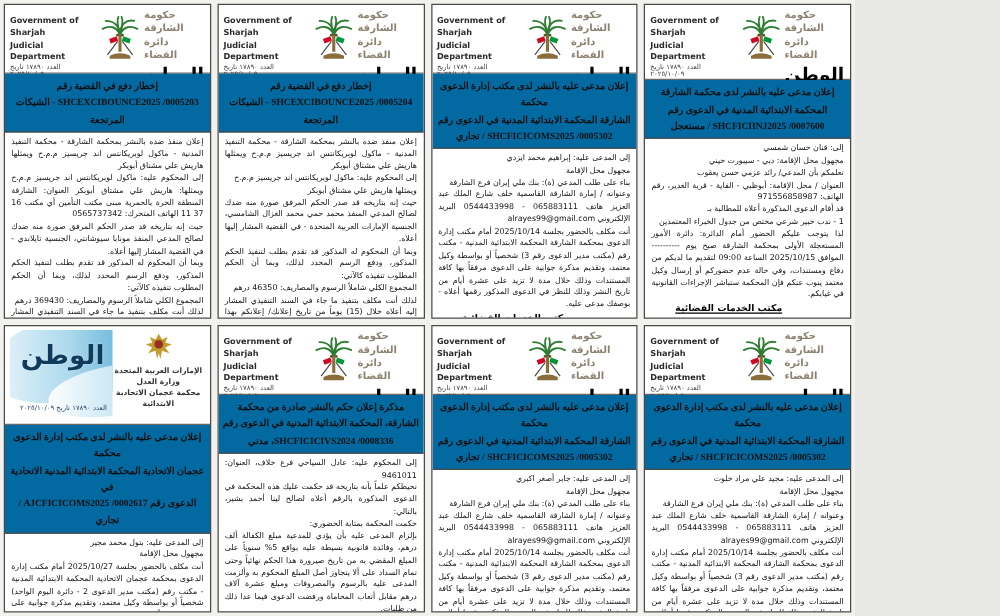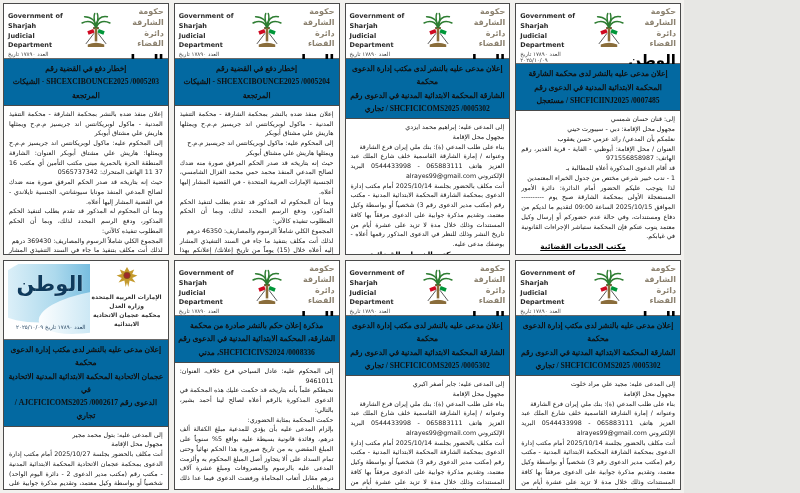--- a/index.html
+++ b/index.html
@@ -9,21 +9,21 @@
   .box{background:#fff;border:1px solid #4a4a4a;overflow:hidden;display:flex;
        flex-direction:column;direction:rtl;}
   
   .hd{direction:ltr;display:flex;justify-content:space-between;align-items:flex-start;
       padding:3px 4px 1px;border-bottom:1px solid #6a6a6a;min-height:50px;}
   .hd-left{display:flex;flex-direction:column;justify-content:space-between;height:50px;}
   .en{font-size:6.5px;font-weight:bold;color:#2b2b2b;line-height:1.5;padding-top:5px;}
   .issue{font-size:5.5px;color:#444;direction:rtl;text-align:left;}
   .emb{flex:0 0 auto;margin-top:1px;}
   .emb svg{width:38px;height:44px;display:block;}
-  .hd-right{text-align:right;}
+  .hd-right{text-align:left;}
   .ar-callig{color:#8c8270;font-size:8px;font-weight:bold;line-height:1.35;}
   .watan{color:#000;font-size:15px;font-weight:900;line-height:1.1;margin-top:2px;
          font-family:"DejaVu Sans","Liberation Sans",sans-serif;}
   
   .hd5{direction:ltr;display:flex;justify-content:space-between;align-items:flex-start;
        padding:3px 4px 1px;border-bottom:1px solid #6a6a6a;min-height:74px;}
   .watan-wrap{position:relative;width:104px;height:70px;overflow:hidden;}
   .swoosh{position:absolute;left:-20px;top:-14px;width:150px;height:70px;border-radius:50%;
           background:linear-gradient(100deg,#dff1f9 10%,#9fd3ea 45%,#49a6d4 75%,#dff1f9 95%);
           opacity:.85;transform:rotate(-12deg);}
@@ -195,21 +195,21 @@
       <div class="hd-right">
         <div class="ar-callig">
           <div>حكومة الشارقة</div>
           <div>دائرة القضاء</div>
         </div>
         <div class="watan">الوطن</div>
       </div>
     </header>
     <div class="title">إعلان مدعى عليه بالنشر لدى محكمة الشارقة
 المحكمة الابتدائية المدنية في الدعوى رقم
-SHCFICIINJ2025 /0007485 / مستعجل</div>
+SHCFICIINJ2025 /0007600 / مستعجل</div>
     <div class="bodytxt">إلى: قنان حسان شمسي
 مجهول محل الإقامة: دبي - سيبورت حيني
 نعلمكم بأن المدعي/ رائد عزمي حسن يعقوب
 العنوان / محل الإقامة: أبوظبي - الفاية - قرية الغدير، رقم الهاتف: 971556858987
 قد أقام الدعوى المذكورة أعلاه للمطالبة بـ
 1 - ندب خبير شرعي مختص من جدول الخبراء المعتمدين
 لذا يتوجب عليكم الحضور أمام الدائرة: دائرة الأمور المستعجلة الأولى بمحكمة الشارقة صبح يوم ---------- الموافق 2025/10/15 الساعة 09:00 لتقديم ما لديكم من دفاع ومستندات، وفي حالة عدم حضوركم أو إرسال وكيل معتمد ينوب عنكم فإن المحكمة ستباشر الإجراءات القانونية في غيابكم.</div>
     <div class="sig">مكتب الخدمات القضائية</div>
   </article>
 

